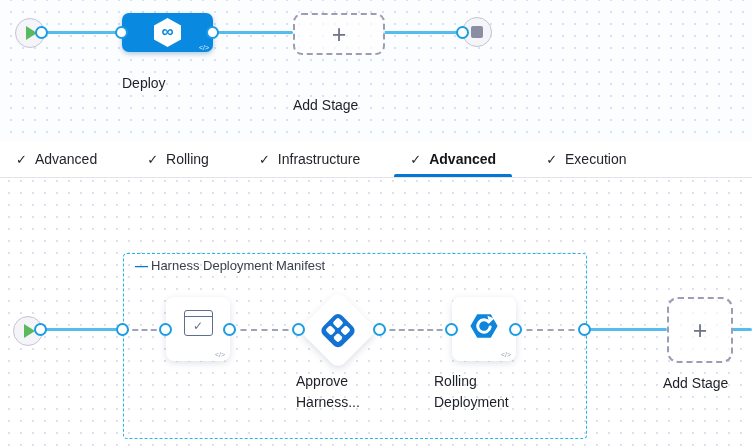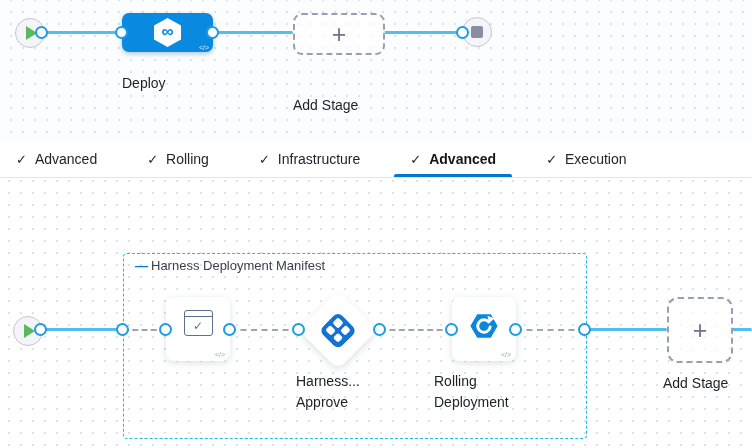--- a/index.html
+++ b/index.html
@@ -213,22 +213,22 @@
 
   <div class="diamond-node">
     <div class="approve-icon">
       <div></div>
       <div></div>
       <div></div>
       <div></div>
     </div>
   </div>
   <div class="node-label" style="left:296px;top:193px;width:84px;">
+    <div>Approve</div>
     <div>Harness...</div>
-    <div>Approve</div>
   </div>
 
   <div class="step-node" style="left:452px;top:119px;">
     <svg class="rolling-svg" width="32" height="32" viewBox="0 0 24 24">
       <polygon points="1.8,12 6.9,3.2 17.1,3.2 22.2,12 17.1,20.8 6.9,20.8" fill="#0b86dc"></polygon>
       <path d="M15.6 8.98 A4.7 4.7 0 1 0 16.63 12.8" fill="none" stroke="#ffffff" stroke-width="2.2" stroke-linecap="round"></path>
       <polygon points="14.6,4.4 19.8,6.3 15.8,10 " fill="#ffffff"></polygon>
     </svg>
     <span class="code-badge">&lt;/&gt;</span>
   </div>

